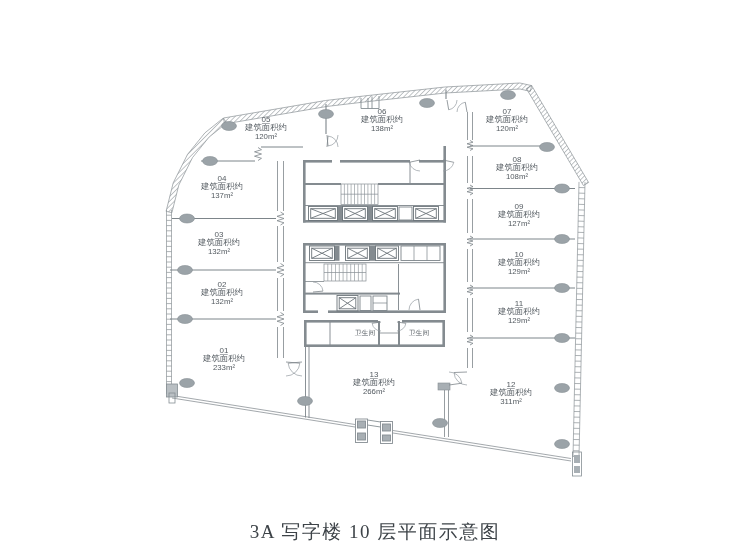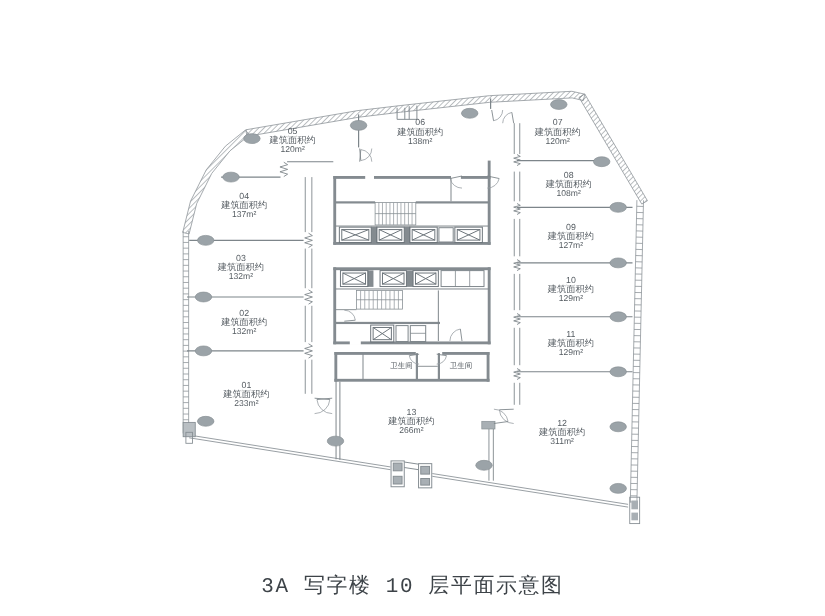--- a/index.html
+++ b/index.html
@@ -674,12 +674,12 @@
 
 <g>
       <g font-family="Liberation Sans, sans-serif" fill="#545b61" text-anchor="middle">
         <text x="224" y="353" font-size="8">01</text>
         <text x="224" y="361.3" font-size="8.4">建筑面积约</text>
         <text x="224" y="369.5" font-size="7.8">233m²</text>
       </g>
     </g>
 </svg>
 
-<div style="position:absolute;left:0;top:519px;width:750px;text-align:center;font-family:Liberation Mono, monospace;font-size:19px;letter-spacing:1.5px;color:#3d4348;">3A 写字楼 10 层平面示意图</div>
+<div style="position:absolute;left:0;top:519px;width:750px;text-align:center;font-family:Liberation Serif, serif;font-size:19px;letter-spacing:1.5px;color:#3d4348;">3A 写字楼 10 层平面示意图</div>
 </body></html>

